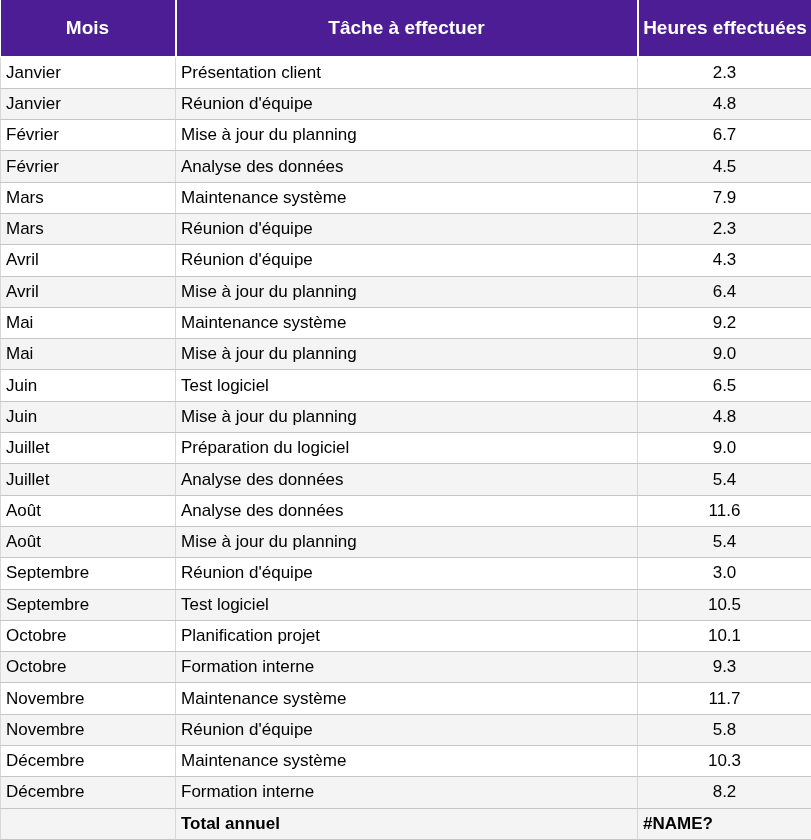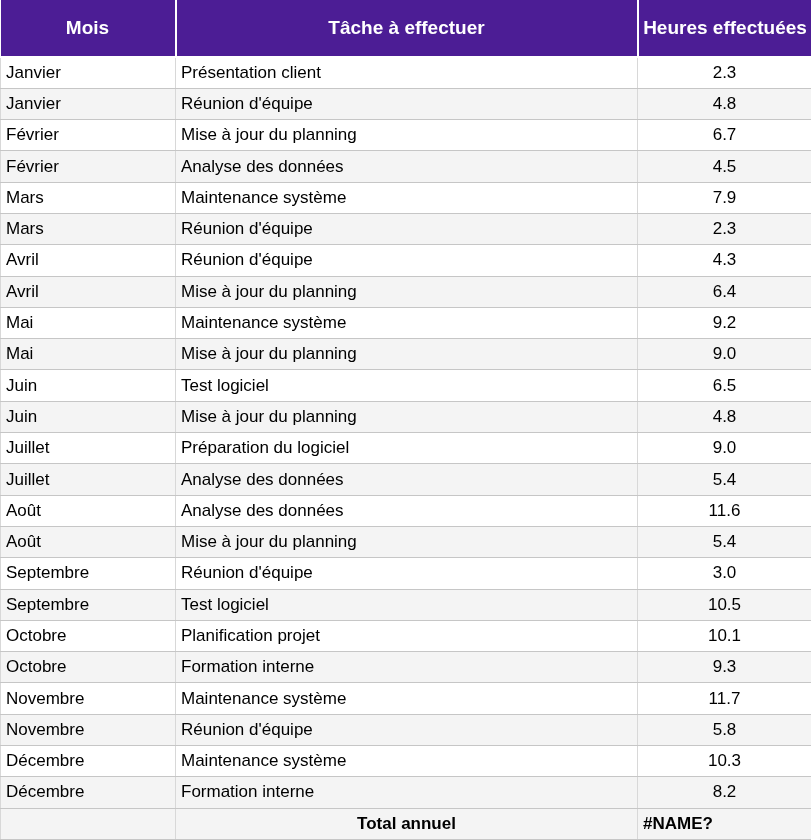--- a/index.html
+++ b/index.html
@@ -54,21 +54,21 @@
   tbody td:first-child, tfoot td:first-child { border-left: 1px solid #d8d8d8; }
   tbody td:last-child, tfoot td:last-child { border-right: 1px solid #d8d8d8; }
 
   tr.stripe td { background: #f4f4f4; }
 
   td.c1 { text-align: left; margin-left: 15px; }
   td.c2 { text-align: left; }
   td.c3 { text-align: center; }
 
   tfoot td { background: #f4f4f4; font-weight: bold; }
-  tfoot td.total-label { text-align: center; }
+  tfoot td.total-label { text-align: left; }
   tfoot td.total-value { text-align: left; }
 </style>
 </head>
 <body>
 
 <table>
   <colgroup>
     <col class="col-mois">
     <col class="col-tache">
     <col class="col-heures">

